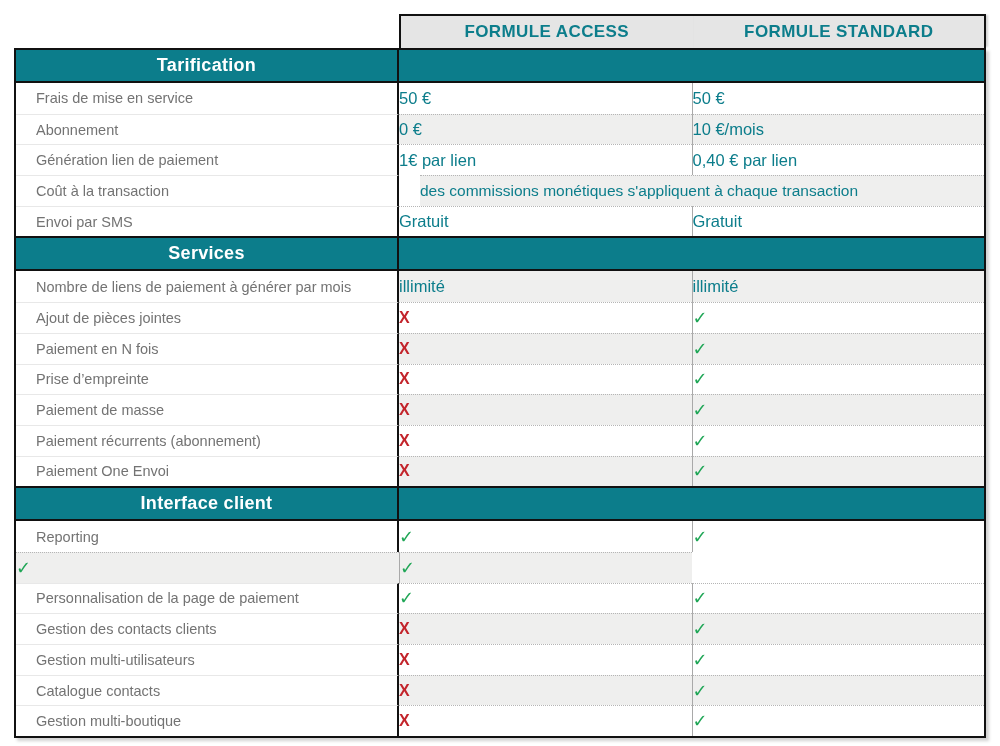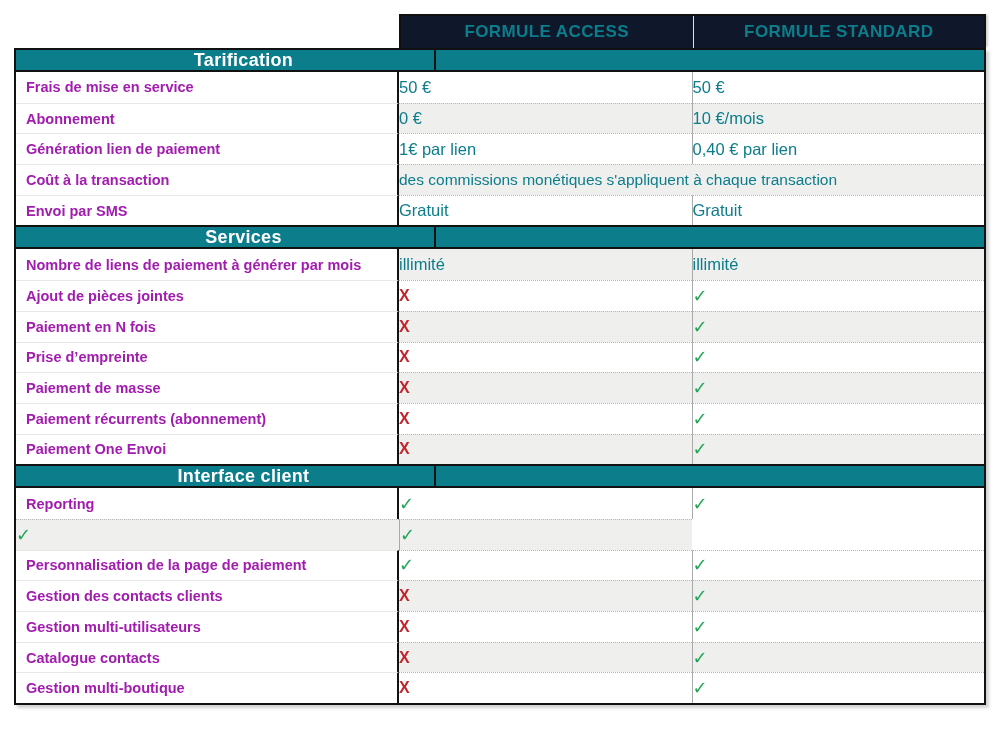--- a/index.html
+++ b/index.html
@@ -7,56 +7,56 @@
   body {
     width:1000px; height:746px; overflow:hidden;
     font-family:"Liberation Sans", sans-serif;
   }
   .table-wrap { width:972px; margin:14px 0 0 14px; }
 
   
   .header-row { display:grid; grid-template-columns:385px 1fr; height:34px; }
   .header-spacer { background:#fff; }
   .header-values {
-    border:2px solid var(--border); border-bottom:none; background:#0f172a;
+    border:2px solid var(--border); border-bottom:none; background:#e5e5e5;
     display:grid; grid-template-columns:1fr 1fr;
     box-shadow:3px 0 2px -1px rgba(0,0,0,.18);
   }
   .col-head {
     display:flex; align-items:center; justify-content:center;
     color:var(--teal); font-weight:bold; font-size:17px; letter-spacing:.4px;
   }
   .col-head + .col-head { border-left:1px solid #e3e3e3; }
 
   
   #table-body {
     border:2px solid var(--border); border-top:none;
     box-shadow:3px 3px 3px rgba(0,0,0,.18);
   }
   .section-row {
-    display:grid; grid-template-columns:383px 1fr; height:24px;
+    display:grid; grid-template-columns:383px 1fr; height:35px;
     background:var(--teal);
-    border-top:2px solid var(--border); border-bottom:2px solid var(--border);padding-left:37px;
+    border-top:2px solid var(--border); border-bottom:2px solid var(--border);
   }
   .section-label {
     display:flex; align-items:center; justify-content:center;
     color:#fff; font-weight:bold; font-size:18px; letter-spacing:.3px;
     border-right:2px solid var(--border);
   }
   .row { display:grid; grid-template-columns:383px 1fr 1fr; height:30.7px; background:#fff; }
   .lbl {
-    display:flex; align-items:center; padding-left:10px;
-    font-weight:bold; font-size:14.5px; color:#a21caf;
+    display:flex; align-items:center; padding-left:20px;
+    font-weight:normal; font-size:14.5px; color:#737373;
     border-right:2px solid var(--border); background:#fff;
   }
   .val, .merged {
     display:flex; align-items:center; 
     font-size:16.5px; color:var(--teal); background:#fff;
   }
-  .merged { grid-column:2 / 4; font-size:15.5px; }
+  .merged { grid-column:2 / 4; font-size:15.5px;margin-left:21px; }
   .val + .val { border-left:1px solid #a9a9a9; }
   .row.alt .val, .row.alt .merged { background:var(--rowgray); }
   .row:not(.first) .lbl { border-top:1px solid #e8e8e8; }
   .row:not(.first) .val, .row:not(.first) .merged { border-top:1px dotted #b5b5b5; }
   .check { color:var(--green); font-size:18px; line-height:1; }
   .cross { color:var(--red); font-size:16px; font-weight:bold; line-height:1; }
 </style>
 </head>
 <body>
 

